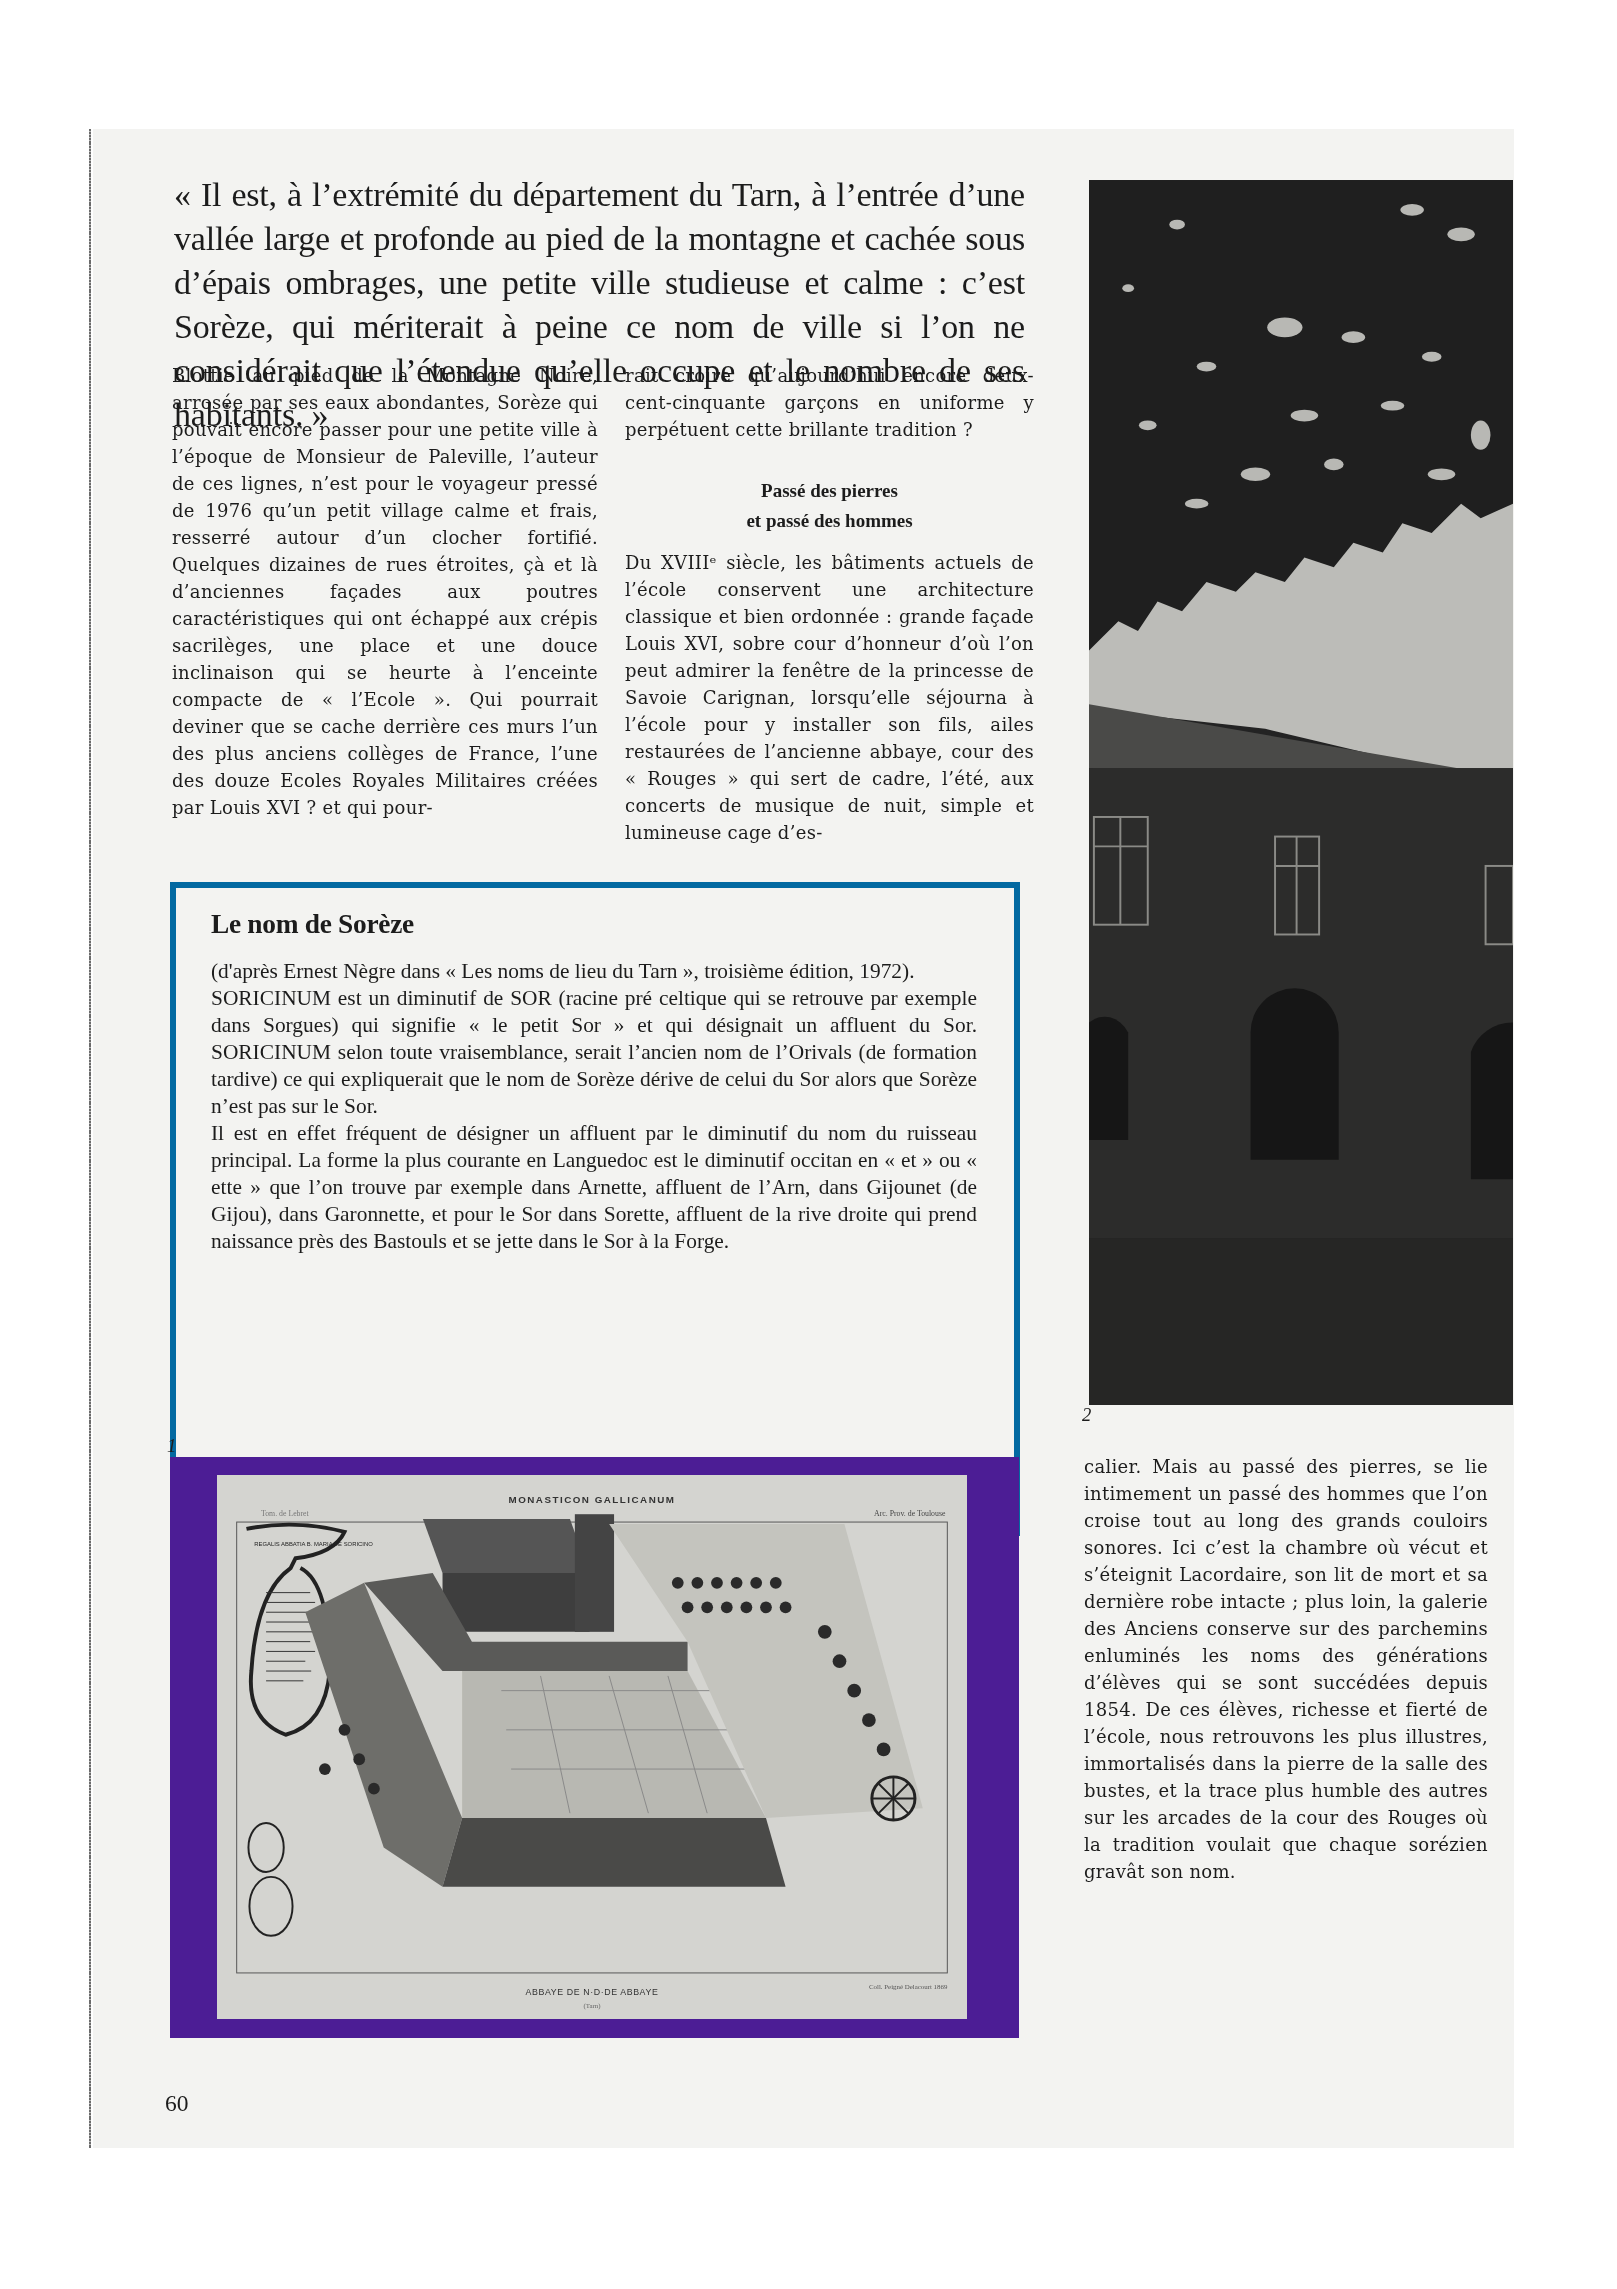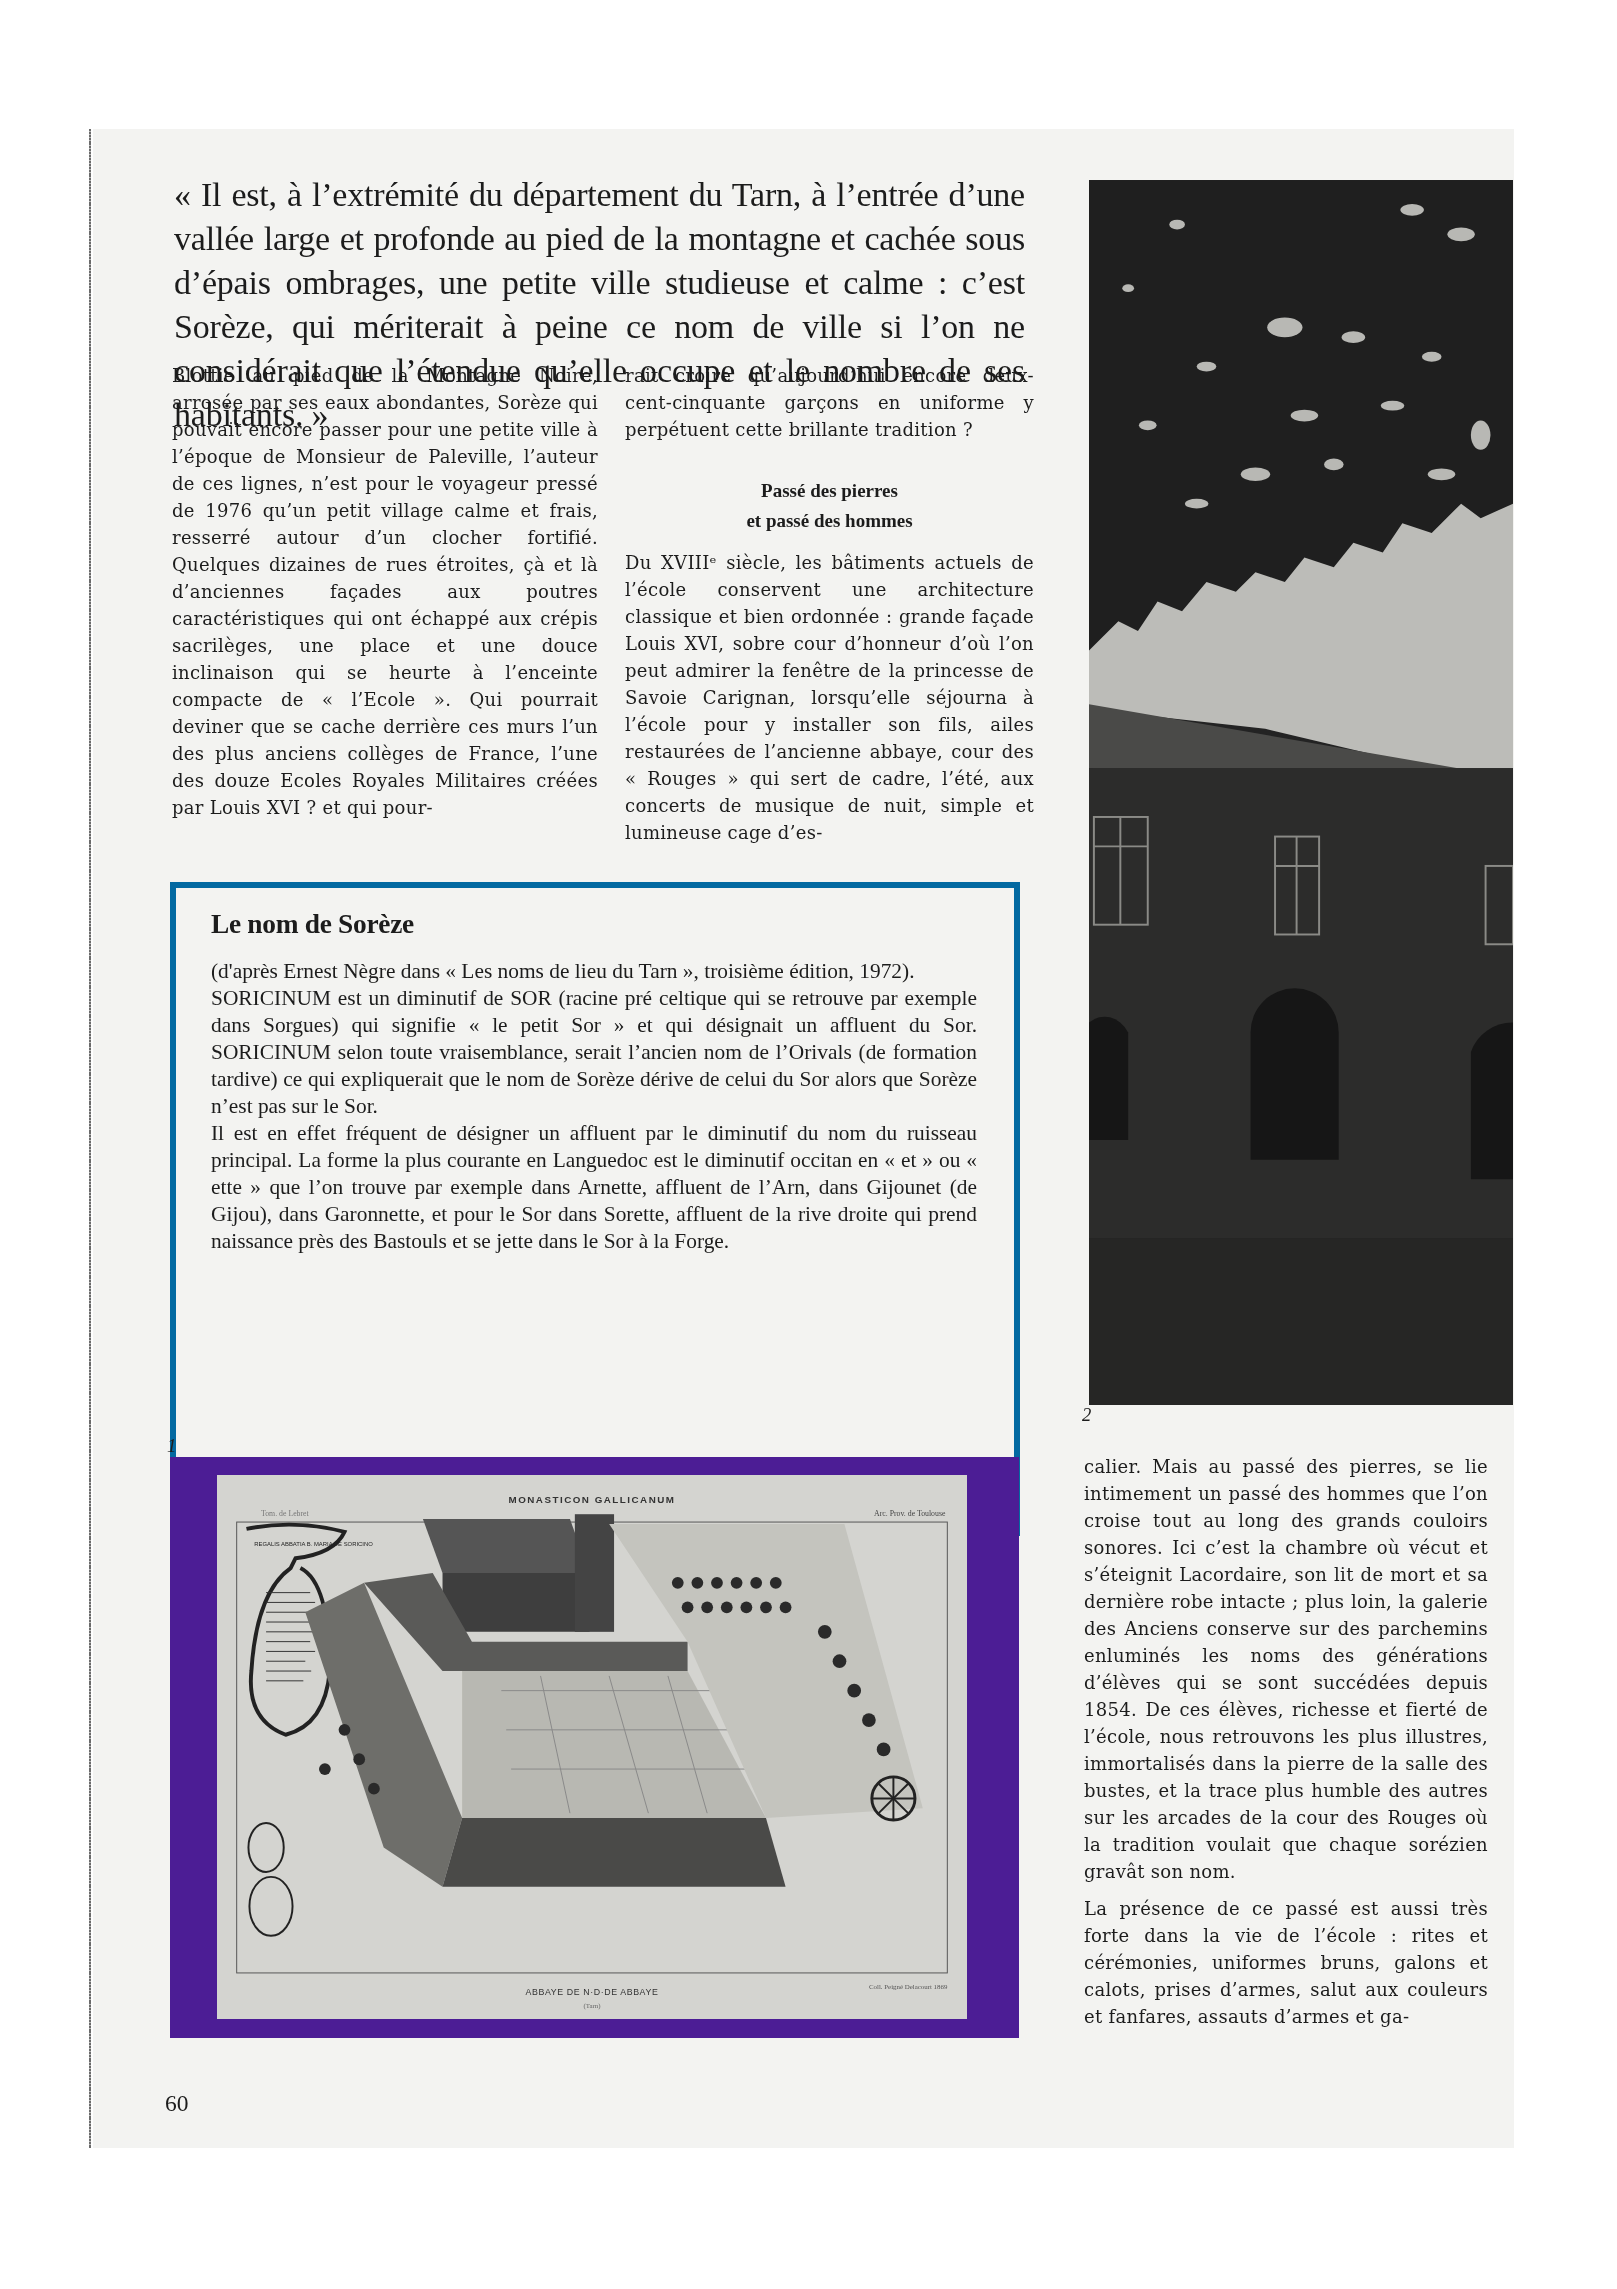--- a/index.html
+++ b/index.html
@@ -234,17 +234,16 @@
       <ellipse cx="55" cy="440" rx="22" ry="30" fill="none" stroke="#222" stroke-width="2"></ellipse>
     </svg>
     <div class="eng-credit">Coll. Peigné Delacourt 1869</div>
     <div class="eng-bottom">ABBAYE DE N·D·DE ABBAYE</div>
     <div class="eng-bottom-sub">(Tarn)</div>
   </div>
 </div>
 
 <div class="col col3">
   <p>calier. Mais au passé des pierres, se lie intimement un passé des hommes que l’on croise tout au long des grands couloirs sonores. Ici c’est la chambre où vécut et s’éteignit Lacordaire, son lit de mort et sa dernière robe intacte ; plus loin, la galerie des Anciens conserve sur des parchemins enluminés les noms des générations d’élèves qui se sont succédées depuis 1854. De ces élèves, richesse et fierté de l’école, nous retrouvons les plus illustres, immortalisés dans la pierre de la salle des bustes, et la trace plus humble des autres sur les arcades de la cour des Rouges où la tradition voulait que chaque sorézien gravât son nom.</p>
-  <p>La présence de ce passé est aussi très forte dans la vie de l’école : rites et cérémonies, uniformes bruns, galons et calots, prises d’armes, salut aux couleurs et fanfares, assauts d’armes et ga-</p>
 </div>
 
 <div class="page-number">60</div>
 
 
 </body></html>

